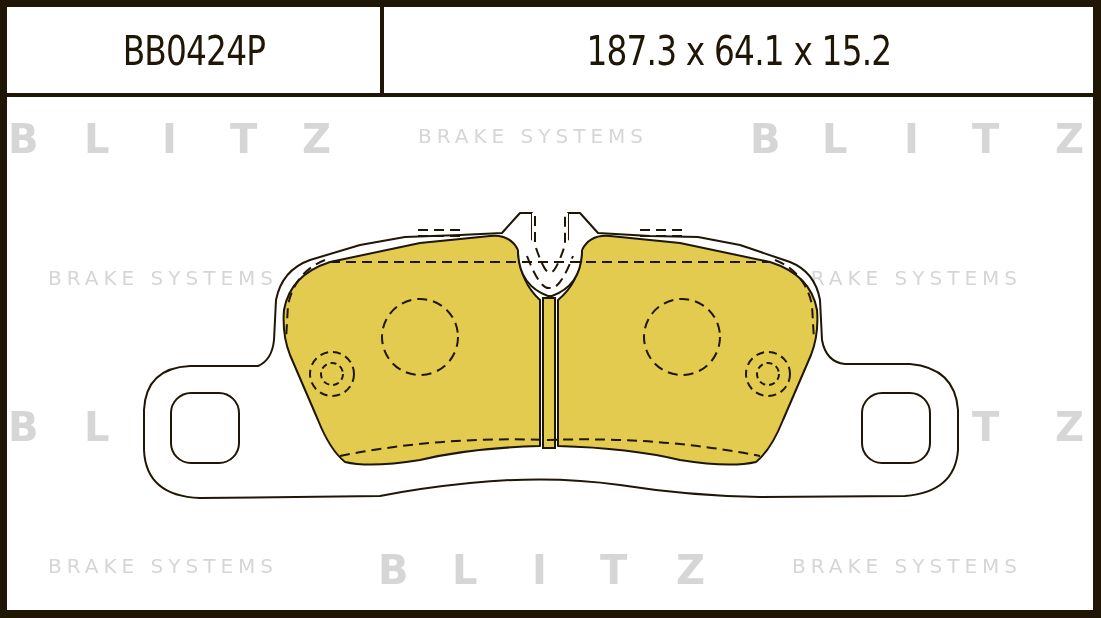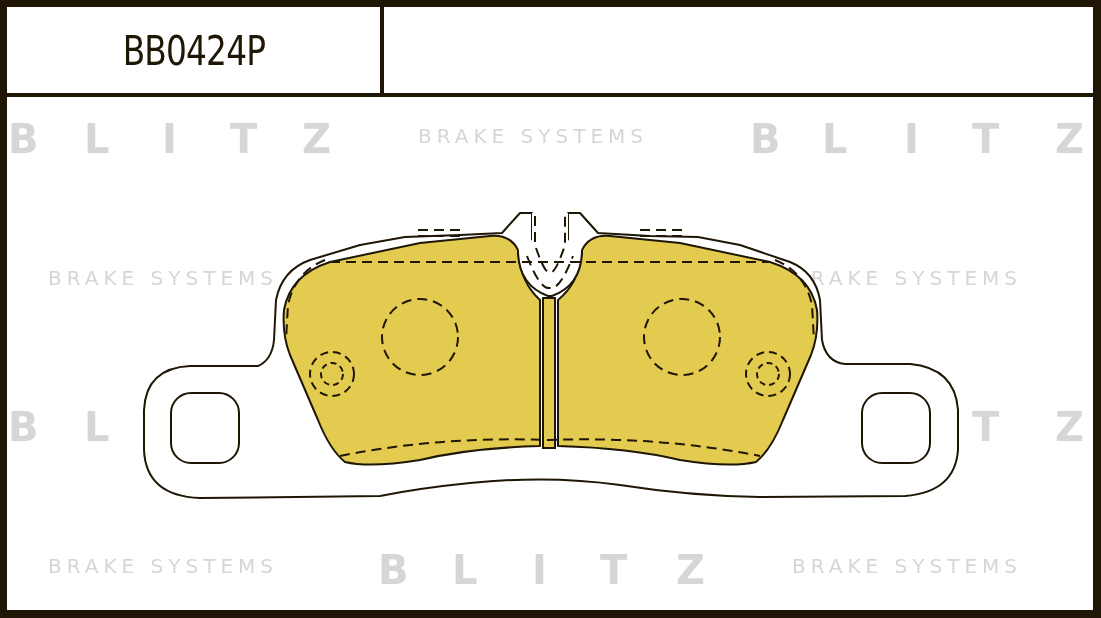--- a/index.html
+++ b/index.html
@@ -16,20 +16,23 @@
   svg.drawing { position: absolute; left: 0; top: 0; }
 </style>
 </head>
 <body>
 
 <div class="frame"></div>
 
 <div class="header" style="left:7px; top:7px; width:1086px; height:86px; border-bottom:4px solid #1f1606;">
   <div class="cell-wrap cell-left" style="width:373px;">
     <span class="cell">BB0424P</span>
+  </div>
+  <div class="cell-wrap cell-right">
+    <span class="cell">187.3 x 64.1 x 15.2</span>
   </div>
 </div>
 
 <div>
 
   <span class="wm wm-blitz" style="left:8px; top:116px;">B</span>
   <span class="wm wm-blitz" style="left:84px; top:116px;">L</span>
   <span class="wm wm-blitz" style="left:162px; top:116px;">I</span>
   <span class="wm wm-blitz" style="left:230px; top:116px;">T</span>
   <span class="wm wm-blitz" style="left:302px; top:116px;">Z</span>

